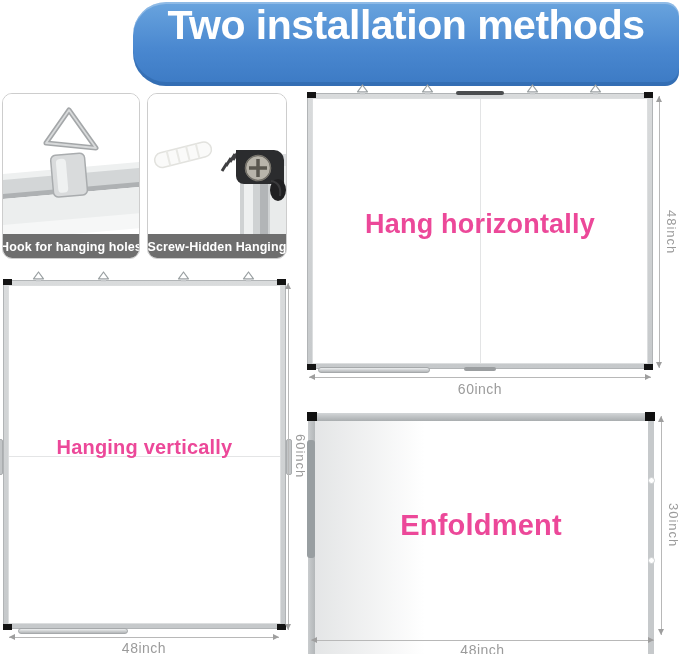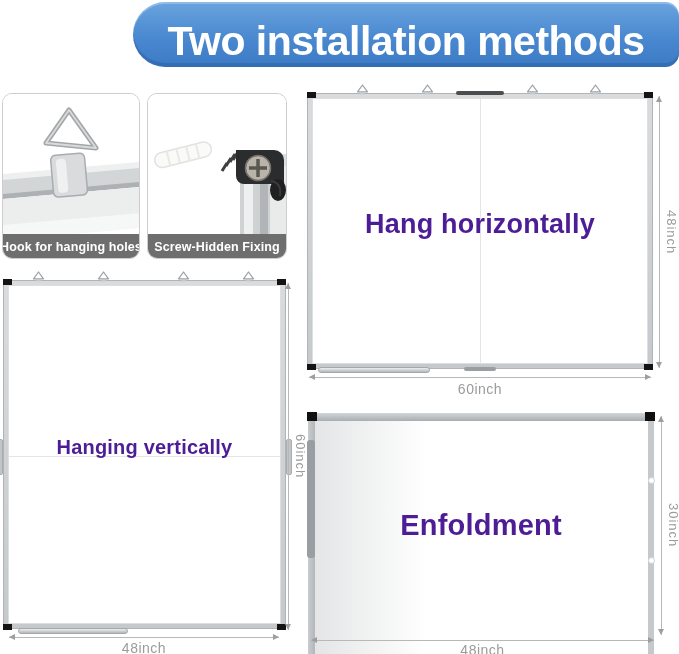--- a/index.html
+++ b/index.html
@@ -4,25 +4,25 @@
 <style>
   * { margin:0; padding:0; box-sizing:border-box; }
   html,body { background:#ffffff; }
   .canvas {
     position:relative; width:679px; height:654px; background:#ffffff;
     font-family:"Liberation Sans", sans-serif; overflow:hidden;
   }
 
   
   .banner {
-    position:absolute; left:133px; top:2px; width:546px; height:65px;
+    position:absolute; left:133px; top:2px; width:546px; height:84px;
     border-radius:33px 14px 14px 33px;
     background:linear-gradient(180deg,#69a4de 0%,#4a88d0 55%,#3c7ac4 100%);
     box-shadow: inset 0 -4px 0 rgba(25,70,130,0.25), inset 0 2px 0 rgba(255,255,255,0.25);
-    display:flex; align-items:flex-end; justify-content:center;
+    display:flex; align-items:flex-start; justify-content:center;
   }
   .banner span {
     color:#ffffff; font-size:41px; font-weight:bold; letter-spacing:-0.5px;
     white-space:nowrap; padding-bottom:2px;
   }
 
   
   .card {
     position:absolute; top:93px; height:166px; background:#ffffff;
     border:1px solid #cdcdcd; border-radius:10px; overflow:hidden;
@@ -68,21 +68,21 @@
   }
   .seam-v { position:absolute; left:50%; top:0; bottom:0; width:1px; background:#e3e4e5; }
   .seam-h { position:absolute; left:0; right:0; height:1px; background:#e4e5e6; }
   .clip {
     position:absolute; width:6px; height:36px; background:#c2c5c7;
     border:1px solid #aaadaf; border-radius:2px;
   }
 
   .board-label {
     position:absolute; left:0; right:0; text-align:center;
-    color:#4c1d95; font-weight:600; letter-spacing:0.2px; white-space:nowrap;
+    color:#ec4899; font-weight:600; letter-spacing:0.2px; white-space:nowrap;
   }
 
   
   .enf { position:absolute; left:308px; top:413px; width:346px; height:274px;
          background:#ffffff; border-bottom:1px solid #d8dadb; }
   .enf-topbar { position:absolute; top:0; left:0; right:0; height:8px;
                 background:linear-gradient(180deg,#d3d6d8,#a9adaf); }
   .enf-cap { position:absolute; width:10px; height:9px; background:#101010; top:-1px; }
   .enf-cap.l { left:-1px; } .enf-cap.r { right:-1px; }
   .enf-left { position:absolute; left:0; top:8px; bottom:0; width:7px;
@@ -161,21 +161,21 @@
         <rect x="112" y="72" width="8" height="68" fill="#b2b5b7"></rect>
         <rect x="92" y="60" width="46" height="12" fill="#dcdee0"></rect>
         <path d="M88 56 h38 a10 10 0 0 1 10 10 v24 h-40 a8 8 0 0 1 -8 -8 Z" fill="#2b2c2e"></path>
         <circle cx="110" cy="74" r="12.5" fill="#b8b4aa" stroke="#86837b" stroke-width="1.5"></circle>
         <path d="M110 65 v18 M101 74 h18" stroke="#5a574f" stroke-width="3.5"></path>
         <circle cx="110" cy="74" r="12.5" fill="none" stroke="#6e6b63" stroke-width="1"></circle>
         <ellipse cx="130" cy="96" rx="8" ry="11" fill="#202022"></ellipse>
         <path d="M123 87 q11 2 9 15" stroke="#3a3a3c" stroke-width="2" fill="none"></path>
       </svg>
     </div>
-    <div class="card-caption">Screw-Hidden Fixing</div>
+    <div class="card-caption">Screw-Hidden Hanging</div>
   </div>
 
   <div class="board board-h">
     <svg class="hook" style="left:48px" width="13" height="11" viewBox="0 0 13 11">
         <path d="M6.5 1 L11.5 7.8 H1.5 Z" fill="#fff" stroke="#9aa0a2" stroke-width="1.2" stroke-linejoin="round"></path>
         <rect x="4" y="7.8" width="5" height="2.6" fill="#c6c9cb"></rect>
       </svg>
     <svg class="hook" style="left:113px" width="13" height="11" viewBox="0 0 13 11">
         <path d="M6.5 1 L11.5 7.8 H1.5 Z" fill="#fff" stroke="#9aa0a2" stroke-width="1.2" stroke-linejoin="round"></path>
         <rect x="4" y="7.8" width="5" height="2.6" fill="#c6c9cb"></rect>

